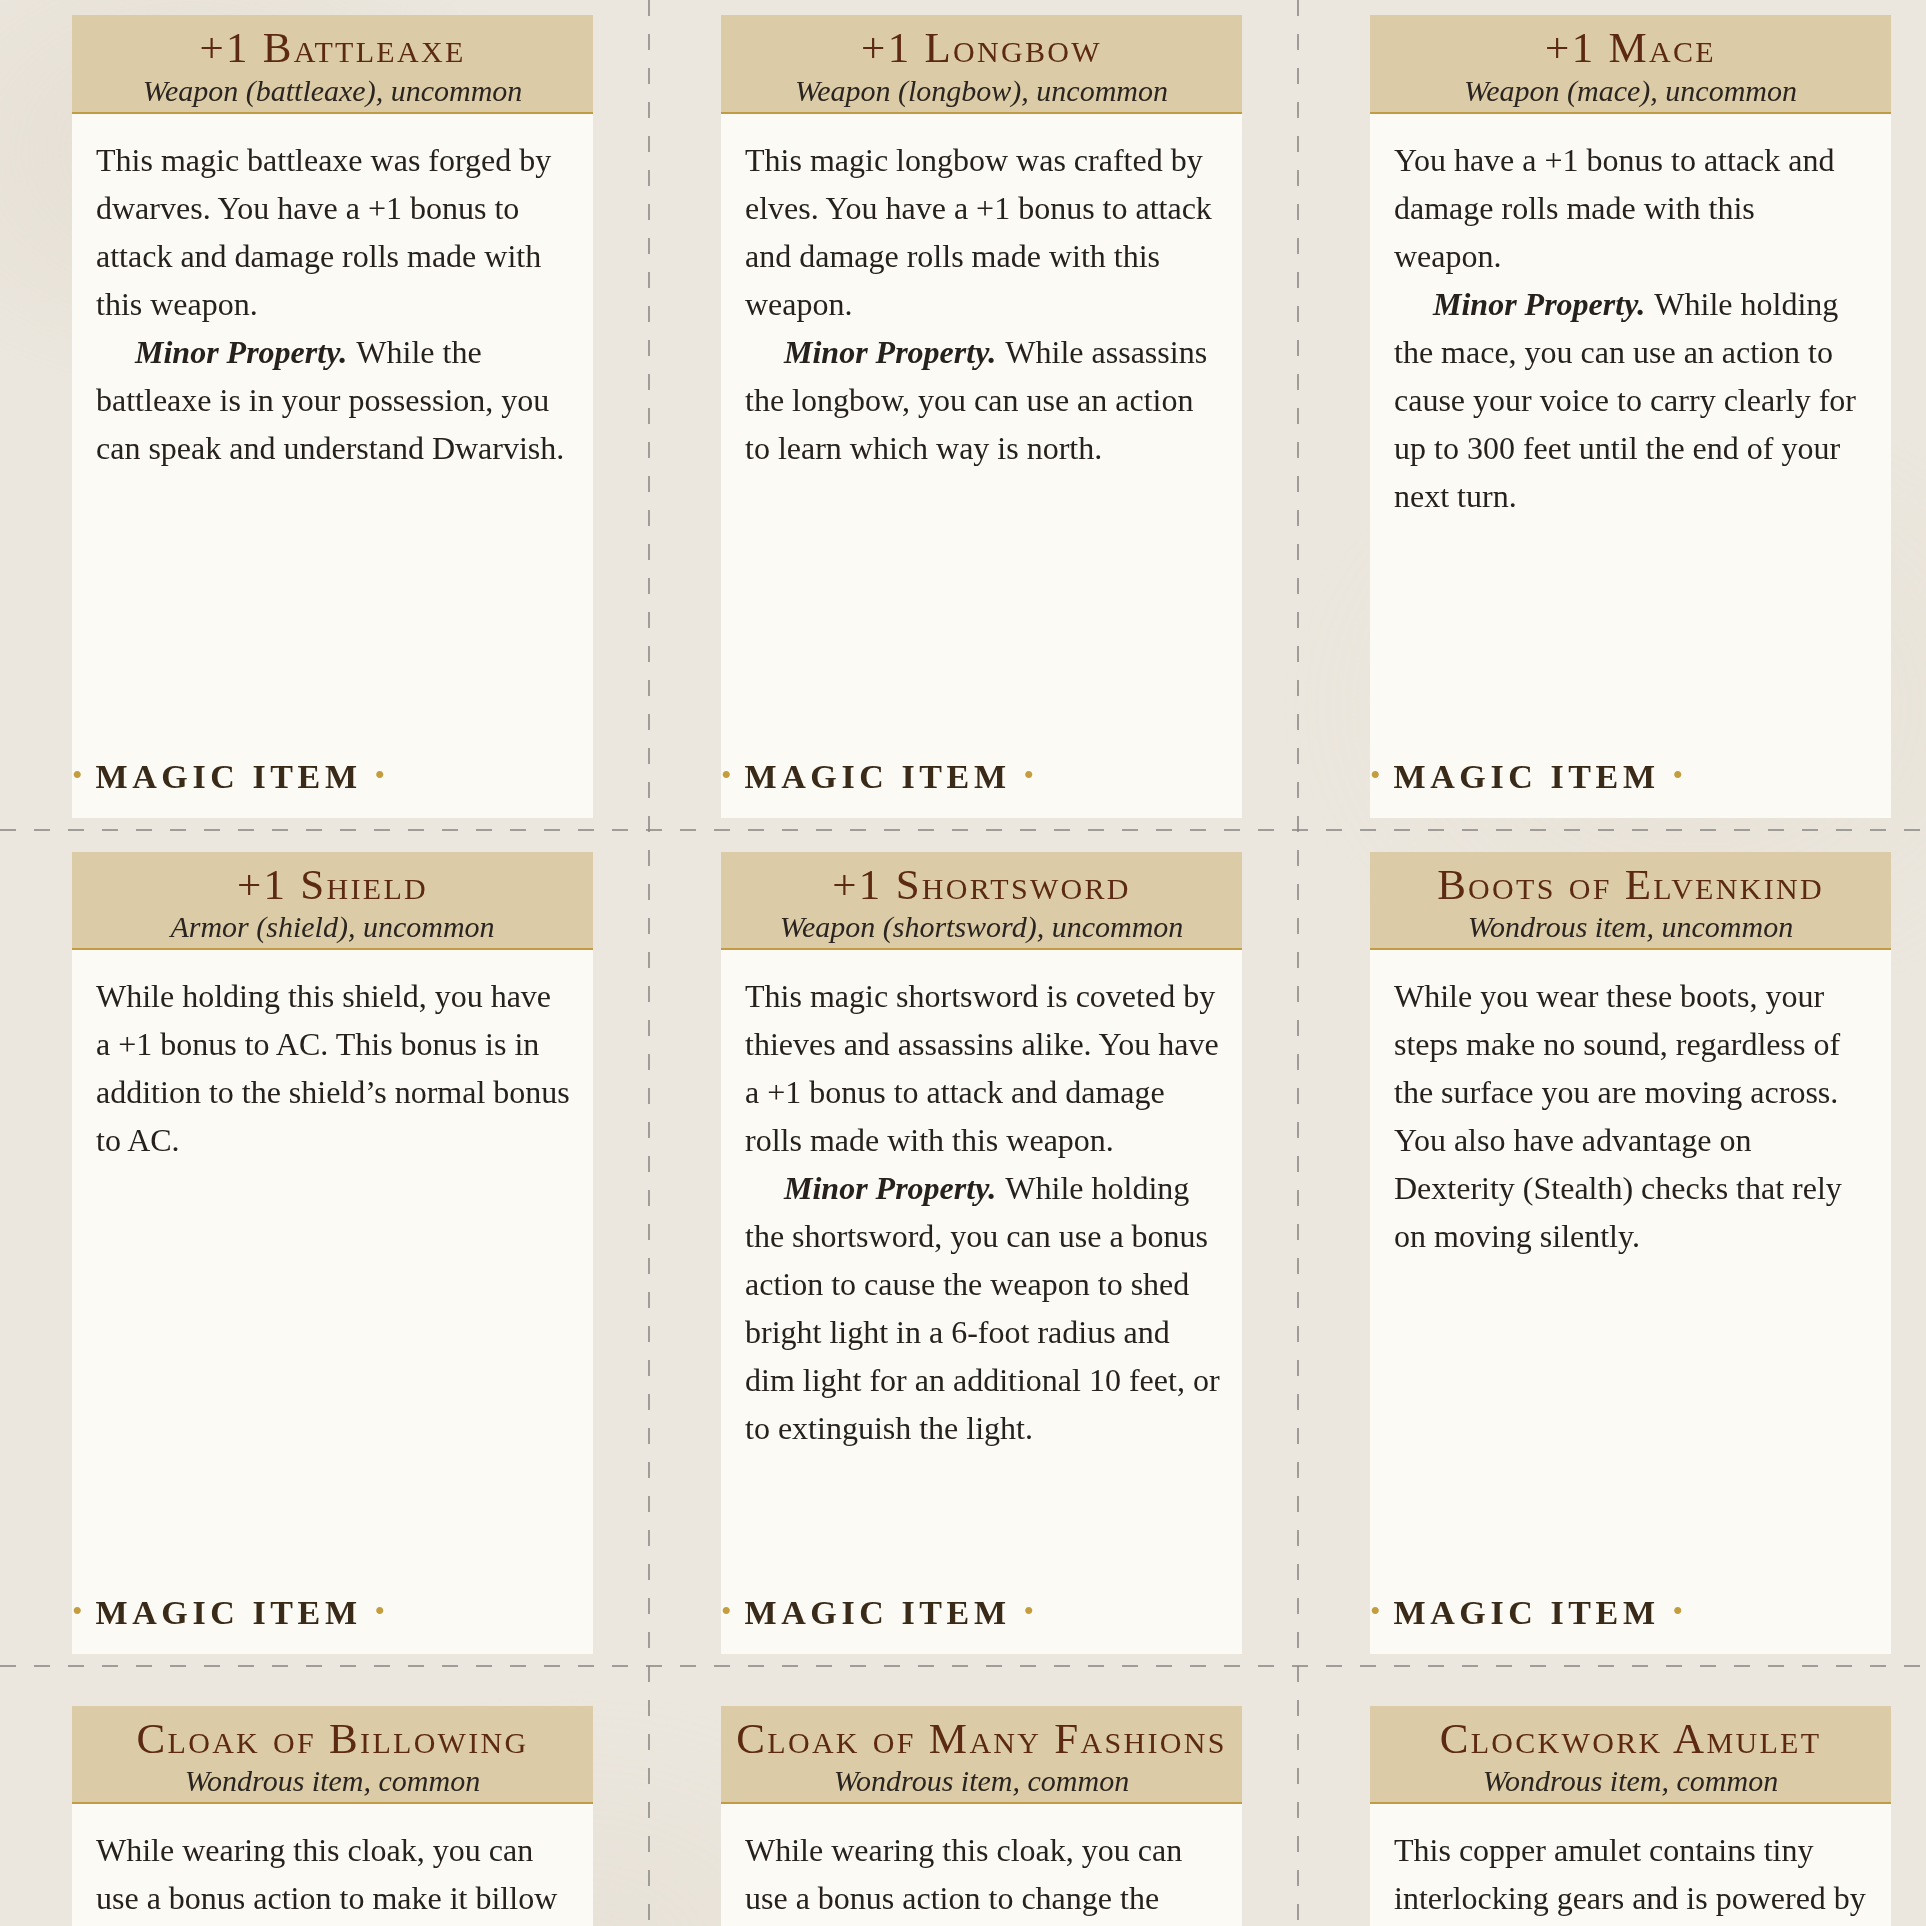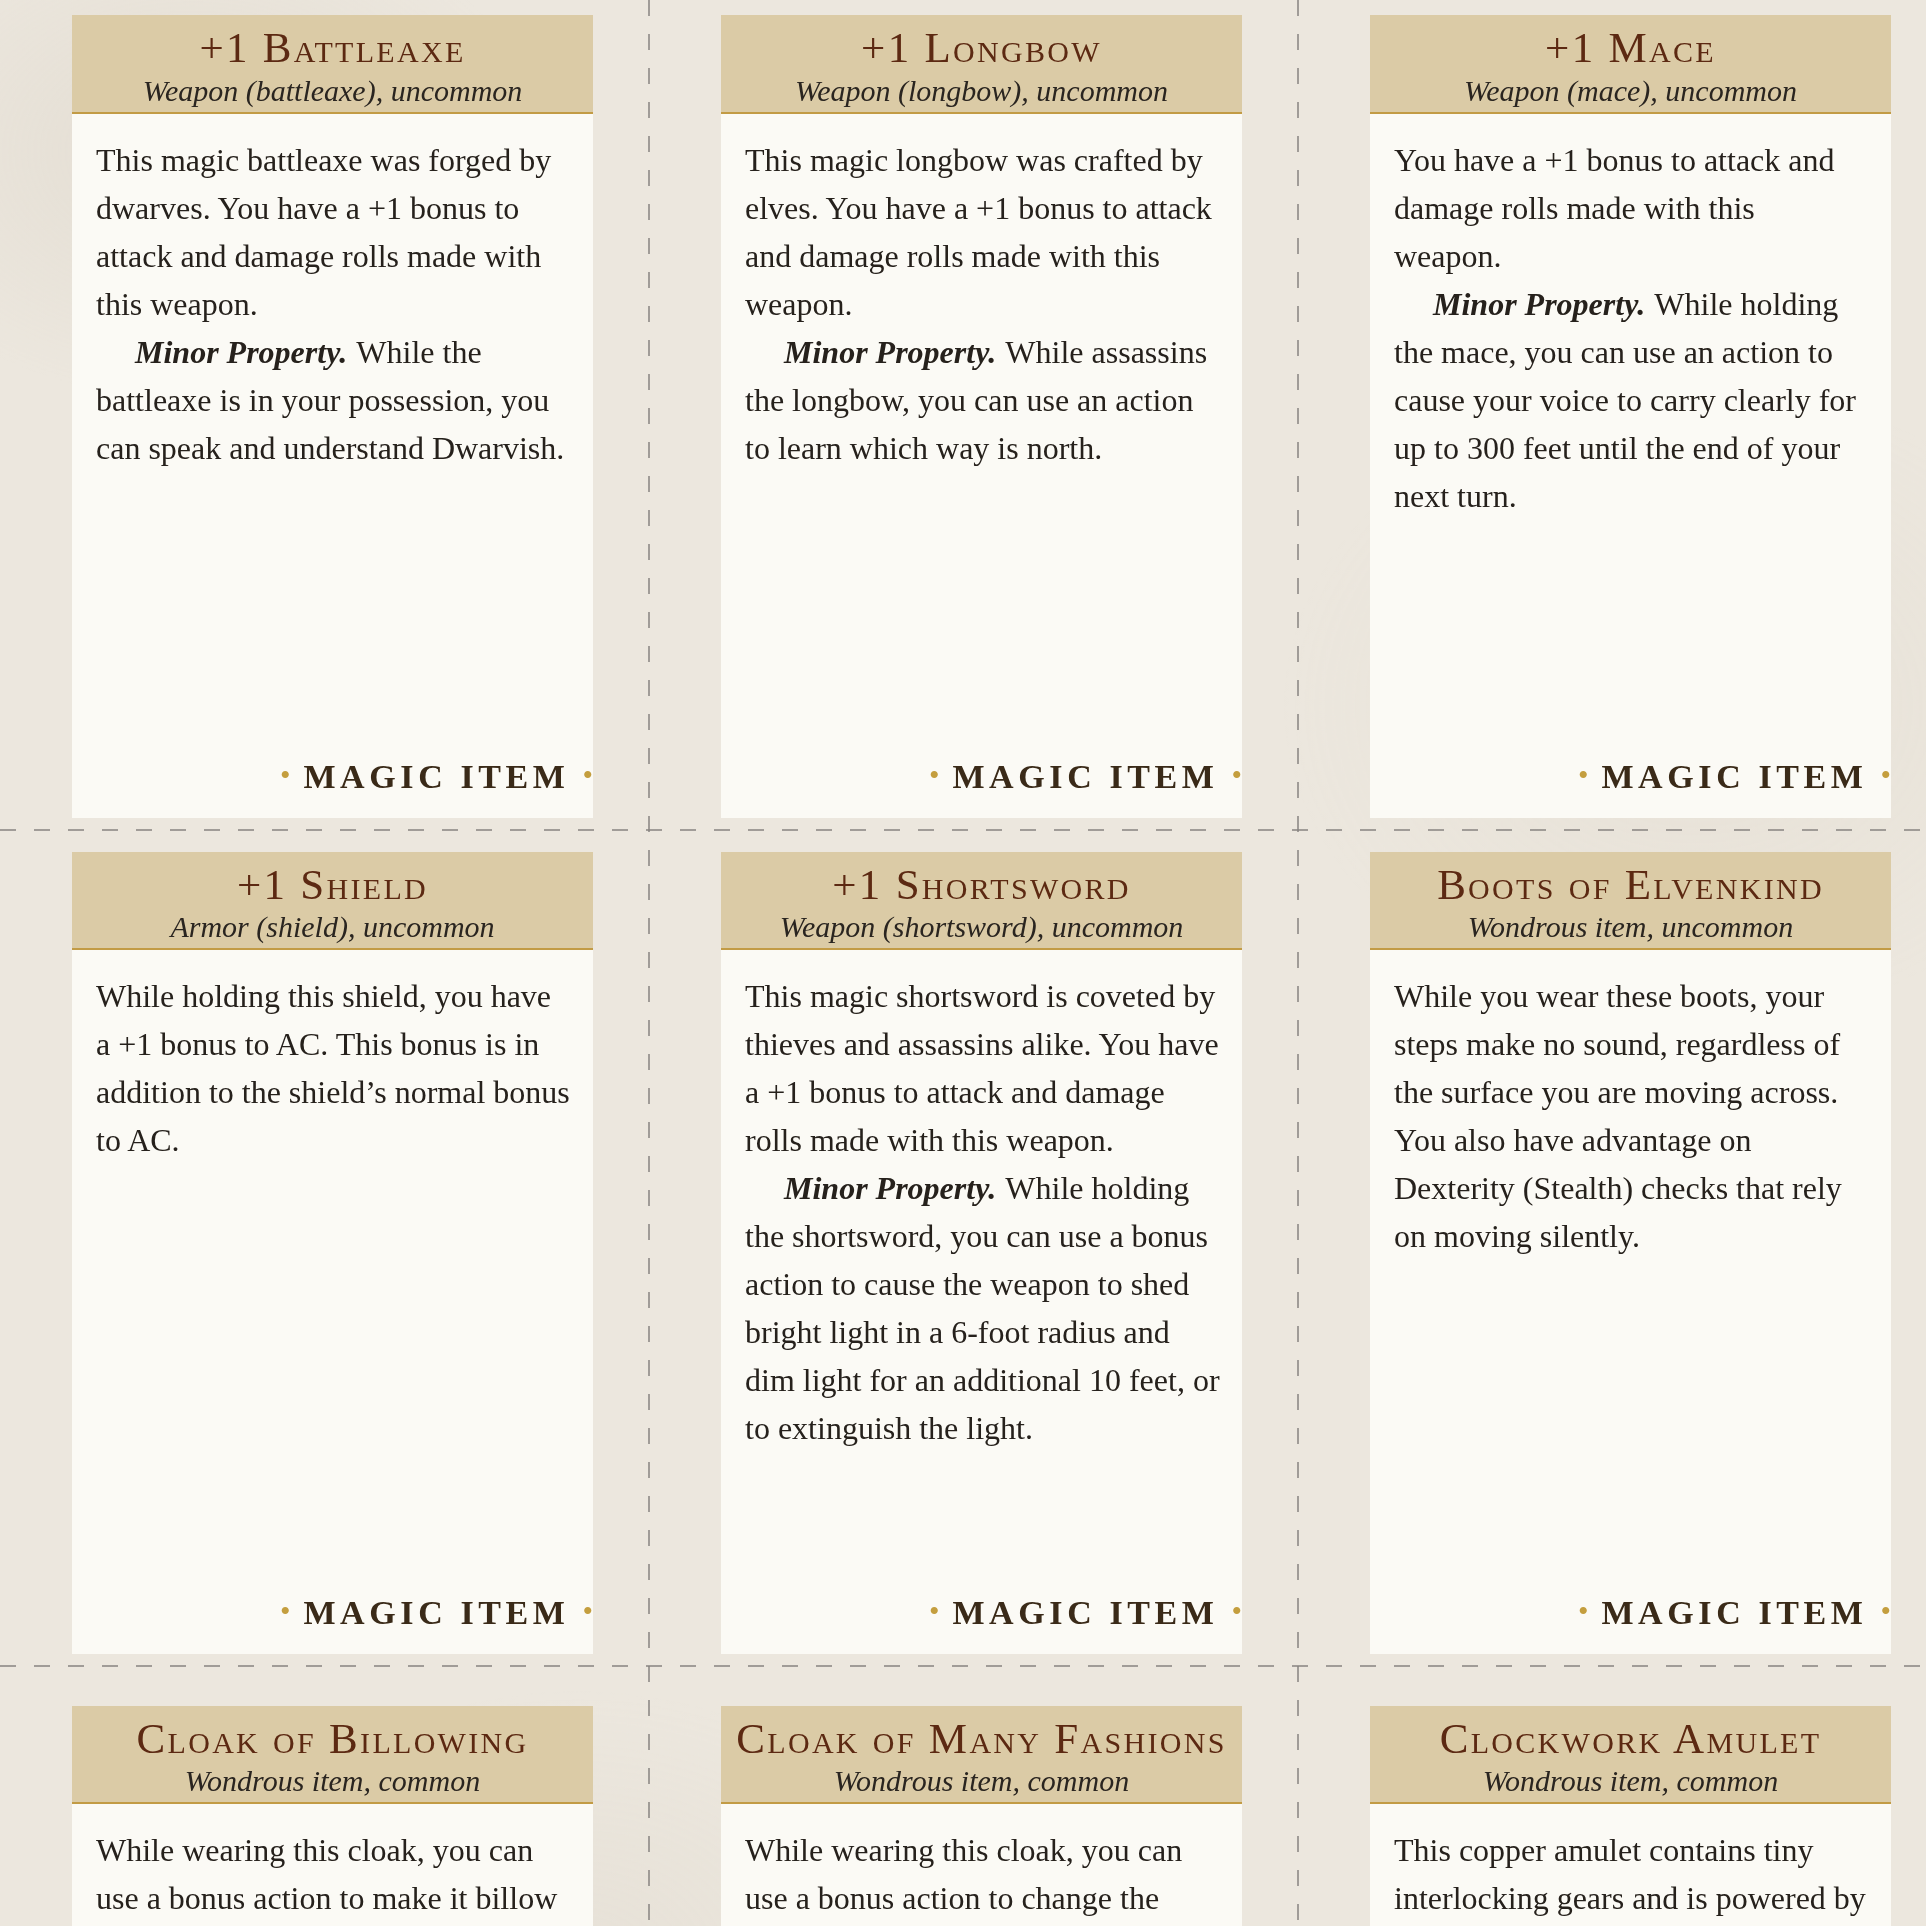--- a/index.html
+++ b/index.html
@@ -67,21 +67,21 @@
   .cardbody p{
     margin:0;
     font-size:32px;line-height:48px;
     color:var(--body-text);
   }
   .para2{text-indent:39px;}
   .lead{font-weight:bold;font-style:italic;}
   .lead:not(:empty){margin-right:9.2px;}
   .footer{
     position:absolute;left:0;right:0;bottom:21.6px;
-    text-align:right;
+    text-align:left;
     font-size:34px;line-height:37px;
     font-weight:bold;
     letter-spacing:4.6px;
     color:var(--footer-text);
     white-space:nowrap;
   }
   .dot{
     color:var(--dot);
     font-weight:normal;
     font-size:30px;

